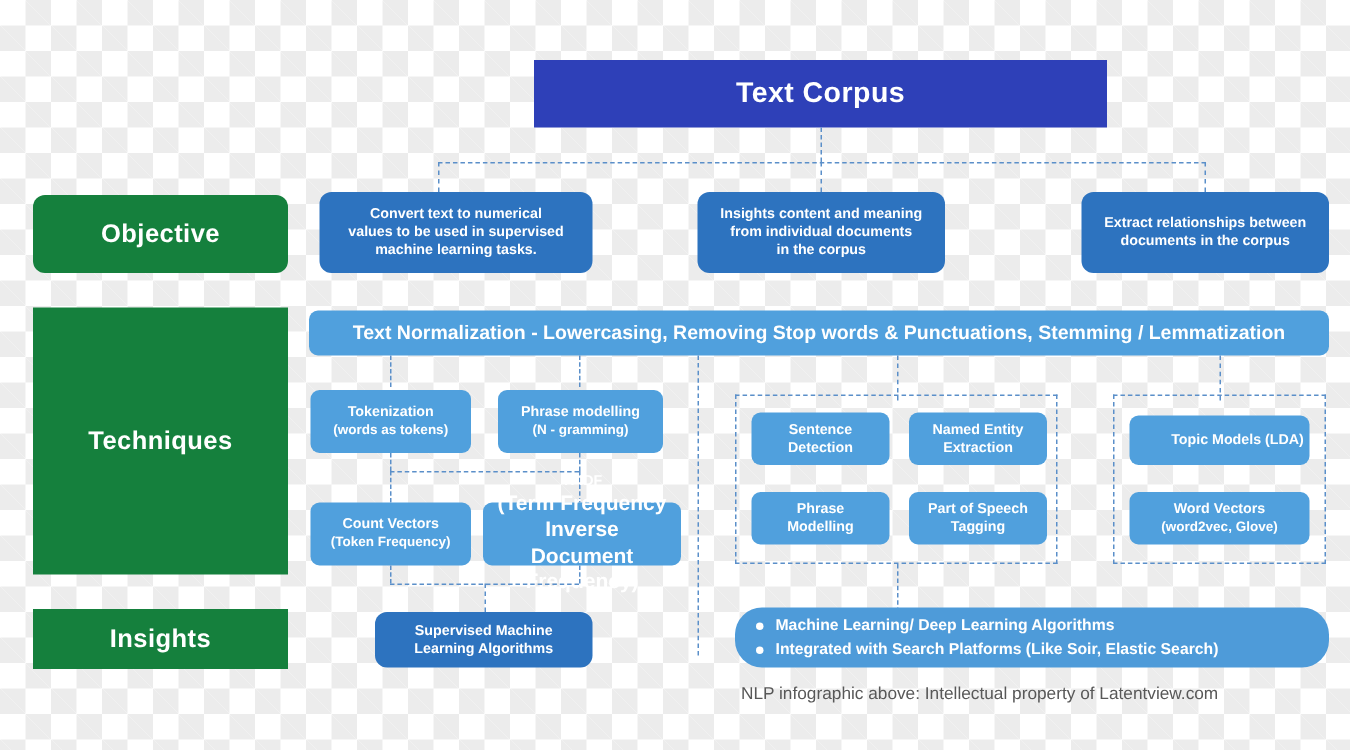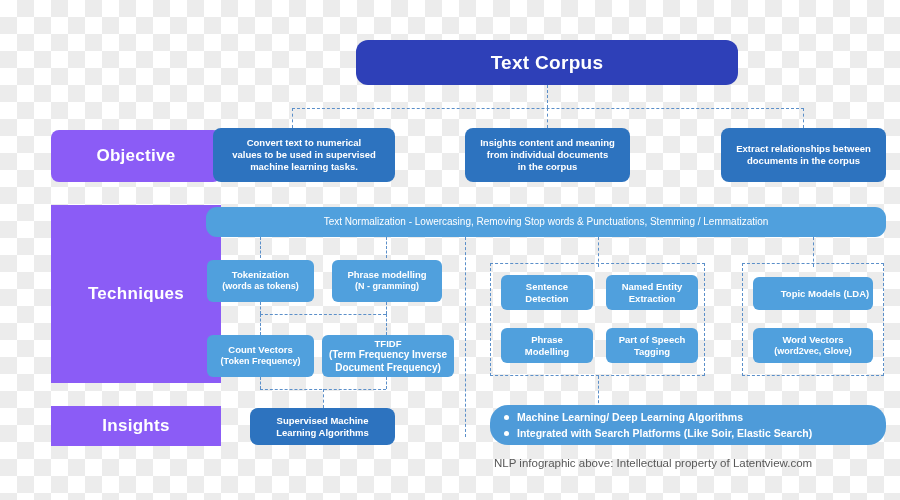--- a/index.html
+++ b/index.html
@@ -20,35 +20,35 @@
   .box {
     position:absolute;
     box-sizing:border-box;
     display:flex; align-items:center; justify-content:center;
     text-align:center;
     color:#ffffff;
     line-height:1.25;
     white-space:pre-line;
   }
   .navy   { background:#2e40b8; }
-  .dark   { background:#8b5cf6;margin-left:29px; }
+  .dark   { background:#15803d; }
   .mid    { background:#2d73bf; }
   .light  { background:#50a0dd; }
 
   .r6  { border-radius:6px; }
   .r8  { border-radius:8px; }
-  .r12 { border-radius:12px; }
+  .r12 { border-radius:0; }
   .r0  { border-radius:0; }
 
   .title-xl { font-size:19px; font-weight:bold; letter-spacing:.3px; }
   .title-lg { font-size:17px; font-weight:bold; letter-spacing:.3px; }
   .body-sm  { font-size:9.5px; font-weight:600; }
   .tech-lbl { font-size:9.5px; font-weight:bold; }
   .tech-sub { font-weight:600; }
-  .norm     { font-size:10px; font-weight:400;border-radius:11px; }
+  .norm     { font-size:13px; font-weight:700; }
 
   .dash-line {
     position:absolute;
     border:0;
     border-top:1px dashed #5b8fc9;
     height:0;
   }
   .dash-vline {
     position:absolute;
     border:0;
@@ -143,21 +143,21 @@
   <div class="dash-vline" style="left:260px; top:314px; height:21px;"></div>
   <div class="dash-vline" style="left:386px; top:314px; height:21px;"></div>
 
   <div class="box light r6" style="left:207px; top:335px; width:107px; height:42px; flex-direction:column;">
     <span class="tech-lbl">Count Vectors</span>
     <span class="tech-sub" style="font-size:9px;">(Token Frequency)</span>
   </div>
 
   <div class="box light r6" style="left:322px; top:335px; width:132px; height:42px; flex-direction:column;">
     <span class="tech-lbl">TFIDF</span>
-    <span class="tech-sub" style="font-size:10px; white-space:pre-line;">(Term Frequency Inverse
+    <span class="tech-sub" style="font-size:14px; white-space:pre-line;">(Term Frequency Inverse
 Document Frequency)</span>
   </div>
 
   <div class="dash-box" style="left:490px; top:263px; width:215px; height:113px;"></div>
 
   <div class="box light r6 tech-lbl" style="left:501px; top:275px; width:92px; height:35px;">Sentence
 Detection</div>
 
   <div class="box light r6 tech-lbl" style="left:606px; top:275px; width:92px; height:35px;">Named Entity
 Extraction</div>

